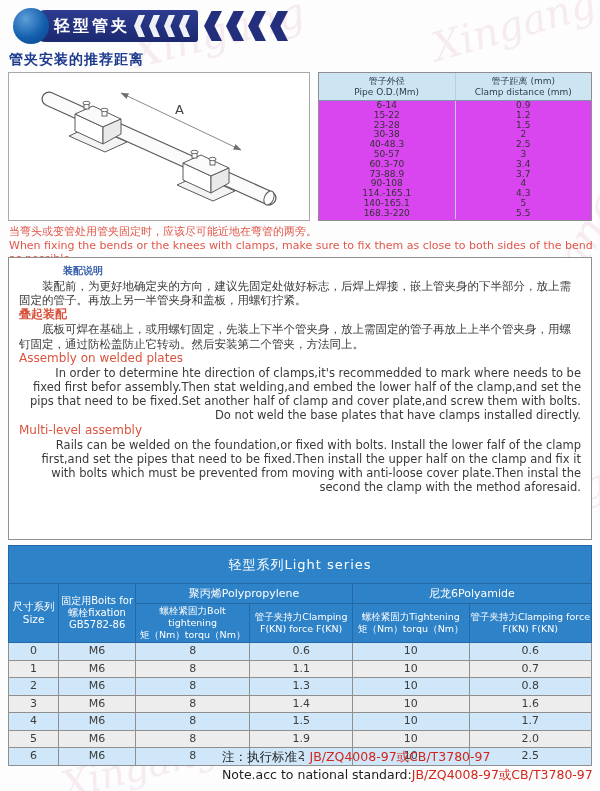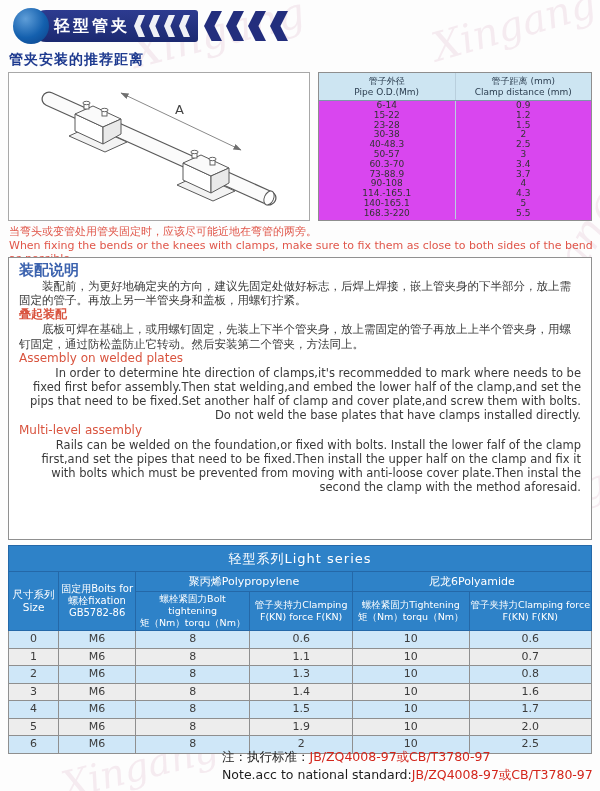--- a/index.html
+++ b/index.html
@@ -63,32 +63,32 @@
 
   
   .warning { position:absolute; left:9px; top:225px; width:586px; }
   .warning div { color:#e0564a; font-size:11px; line-height:13.5px; }
 
   
   .assembly {
     position:absolute; left:8px; top:257px; width:584px; height:283px;
     border:1px solid #909090; background:#ffffff; padding:4px 10px 0 10px;
   }
-  .as-title { color:#3b62ae; font-weight:bold; font-size:15px; line-height:17px; }
+  .as-title { color:#3b62ae; font-weight:bold; font-size:10px; line-height:17px;margin-left:44px; }
   .as-h-zh  { color:#d9543f; font-weight:bold; font-size:12px; line-height:15px; }
   .as-h-en  { color:#d9543f; font-size:12px; line-height:15px; }
   .as-p { color:#3a3a3a; font-size:11.5px; line-height:14.2px; margin:0; text-indent:2em; }
   .as-p.en { text-indent:1.5em;text-align:right; }
 
   
   .light-table { position:absolute; left:8px; top:545px; width:584px; }
   .light-table table { width:100%; border-collapse:collapse; table-layout:fixed; }
   .lt-title {
     background:#2e82c8; color:#ffffff; text-align:center; font-size:13px;
-    height:26px; letter-spacing:1px; border:1px solid #2e82c8;margin-top:13px;
+    height:38px; letter-spacing:1px; border:1px solid #2e82c8;margin-top:13px;
   }
   .light-table thead th {
     background:#2e82c8; color:#ffffff; font-weight:normal; text-align:center;
     white-space:pre-line; border:1px solid #2468a8; padding:1px 0;
   }
   th.h-size  { font-size:10.5px; line-height:13px; }
   th.h-bolt  { font-size:10px;  line-height:12px; }
   th.h-group { font-size:11px;  height:20px; }
   th.h-sub   { font-size:9.5px; line-height:12px; height:32px; }
   .light-table tbody td {

